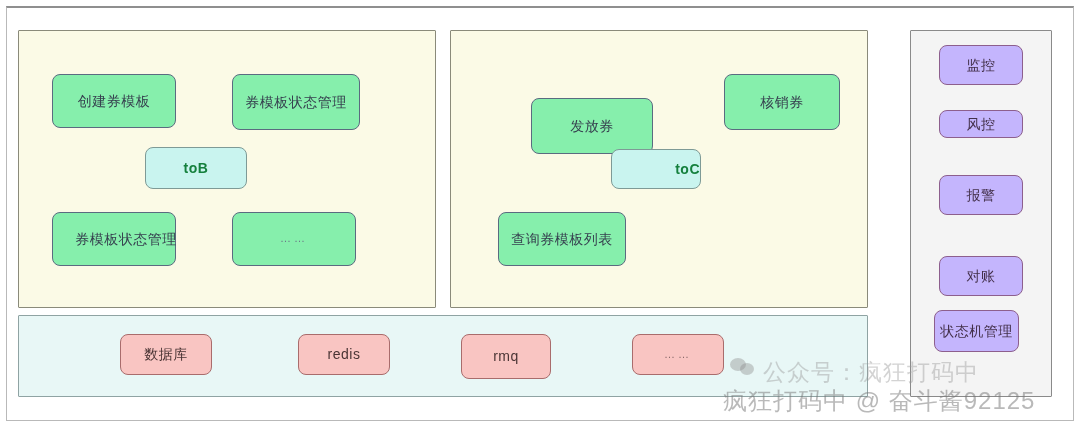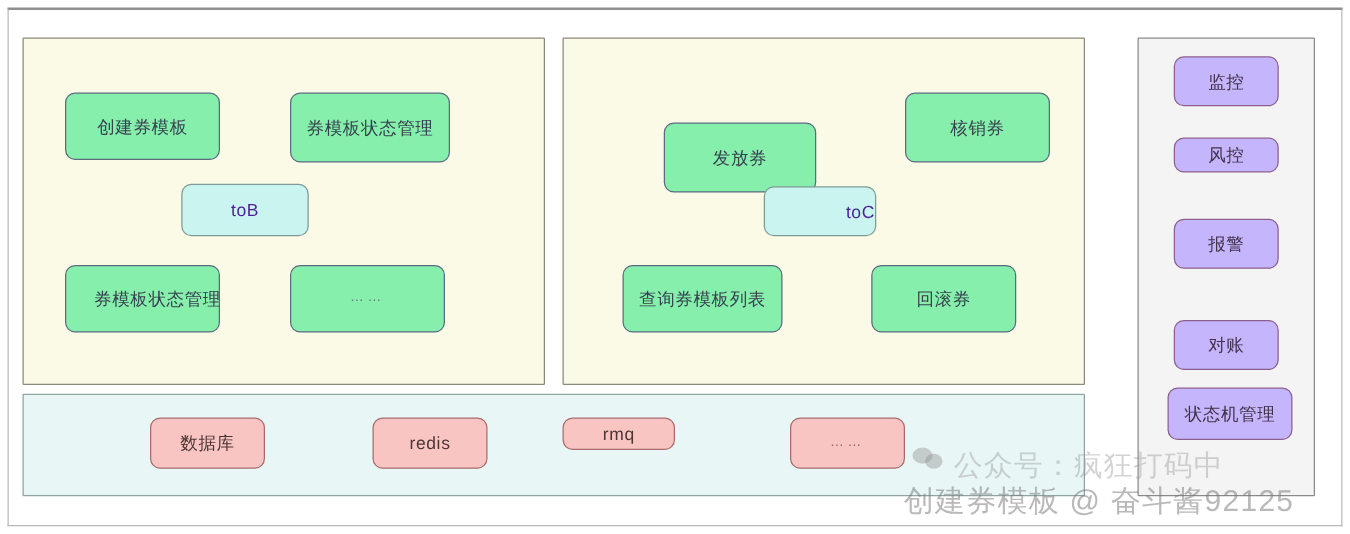--- a/index.html
+++ b/index.html
@@ -72,22 +72,23 @@
     white-space: nowrap;
   }
   .box-blue {
     background: #86efac;
     border: 1.6px solid #5a6b80;
     color: #36414f;
   }
   .box-mint {
     background: #c9f4ef;
     border: 1.6px solid #7e9a96;
-    color: #4c1d95;
+    color: #15803d;
     font-size: 14px;
+    font-weight: bold;
   }
   .box-pink {
     background: #f9c5c2;
     border: 1.6px solid #a96c6c;
     color: #4a3535;
   }
   .box-magenta {
     background: #c4b5fd;
     border: 1.6px solid #8d5f8d;
     color: #43304a;
@@ -109,29 +110,29 @@
   
   #box-issue        { left: 531px; top: 74px;  width: 122px; height: 56px; margin-top: 24px; }
   #box-redeem       { left: 680px; top: 74px;  width: 116px; height: 56px; margin-left: 44px; }
   #box-toc          { left: 611px; top: 149px; width: 90px;  height: 40px; justify-content: flex-end; }
   #box-query-issued { left: 498px; top: 212px; width: 128px; height: 54px; }
   #box-rollback     { left: 697px; top: 212px; width: 116px; height: 54px; }
 
   
   #box-db     { left: 120px; top: 334px; width: 92px; height: 41px; }
   #box-redis  { left: 298px; top: 334px; width: 92px; height: 41px; }
-  #box-rmq    { left: 450px; top: 334px; width: 90px; height: 26px; }
+  #box-rmq    { left: 461px; top: 334px; width: 90px; height: 45px; }
   #box-infra-dots { left: 632px; top: 334px; width: 92px; height: 41px; }
 
   
   #box-monitor   { left: 939px; top: 45px;  width: 84px; height: 40px; }
   #box-riskctl   { left: 939px; top: 110px; width: 84px; height: 28px; }
   #box-alarm     { left: 939px; top: 175px; width: 84px; height: 40px; }
   #box-reconcile { left: 939px; top: 240px; width: 84px; height: 40px; margin-top: 16px; }
-  #box-statemach { left: 934px; top: 310px; width: 100px; height: 42px; }
+  #box-statemach { left: 934px; top: 310px; width: 85px; height: 42px; }
 
   
   .watermark {
     position: absolute;
     pointer-events: none;
     user-select: none;
     white-space: nowrap;
   }
   #wm-official {
     left: 730px;
@@ -195,23 +196,20 @@
   </div>
   <div class="box box-blue" id="box-redeem">
     <span>核销券</span>
   </div>
   <div class="box box-mint" id="box-toc">
     <span>toC</span>
   </div>
   <div class="box box-blue" id="box-query-issued">
     <span>查询券模板列表</span>
   </div>
-  <div class="box box-blue" id="box-rollback">
-    <span>回滚券</span>
-  </div>
 
   <div class="panel panel-infra" id="panel-infra"></div>
 
   <div class="box box-pink" id="box-db">
     <span>数据库</span>
   </div>
   <div class="box box-pink" id="box-redis">
     <span>redis</span>
   </div>
   <div class="box box-pink" id="box-rmq">
@@ -239,14 +237,14 @@
     <span>状态机管理</span>
   </div>
 
   <div class="watermark" id="wm-official">
     <span id="wm-wechat-icon">
       <span class="bub b1"></span>
       <span class="bub b2"></span>
     </span>
     <span>公众号：疯狂打码中</span>
   </div>
-  <div class="watermark" id="wm-juejin">创建券模板 @ 奋斗酱92125</div>
+  <div class="watermark" id="wm-juejin">疯狂打码中 @ 奋斗酱92125</div>
 </div>
 
 </body></html>

